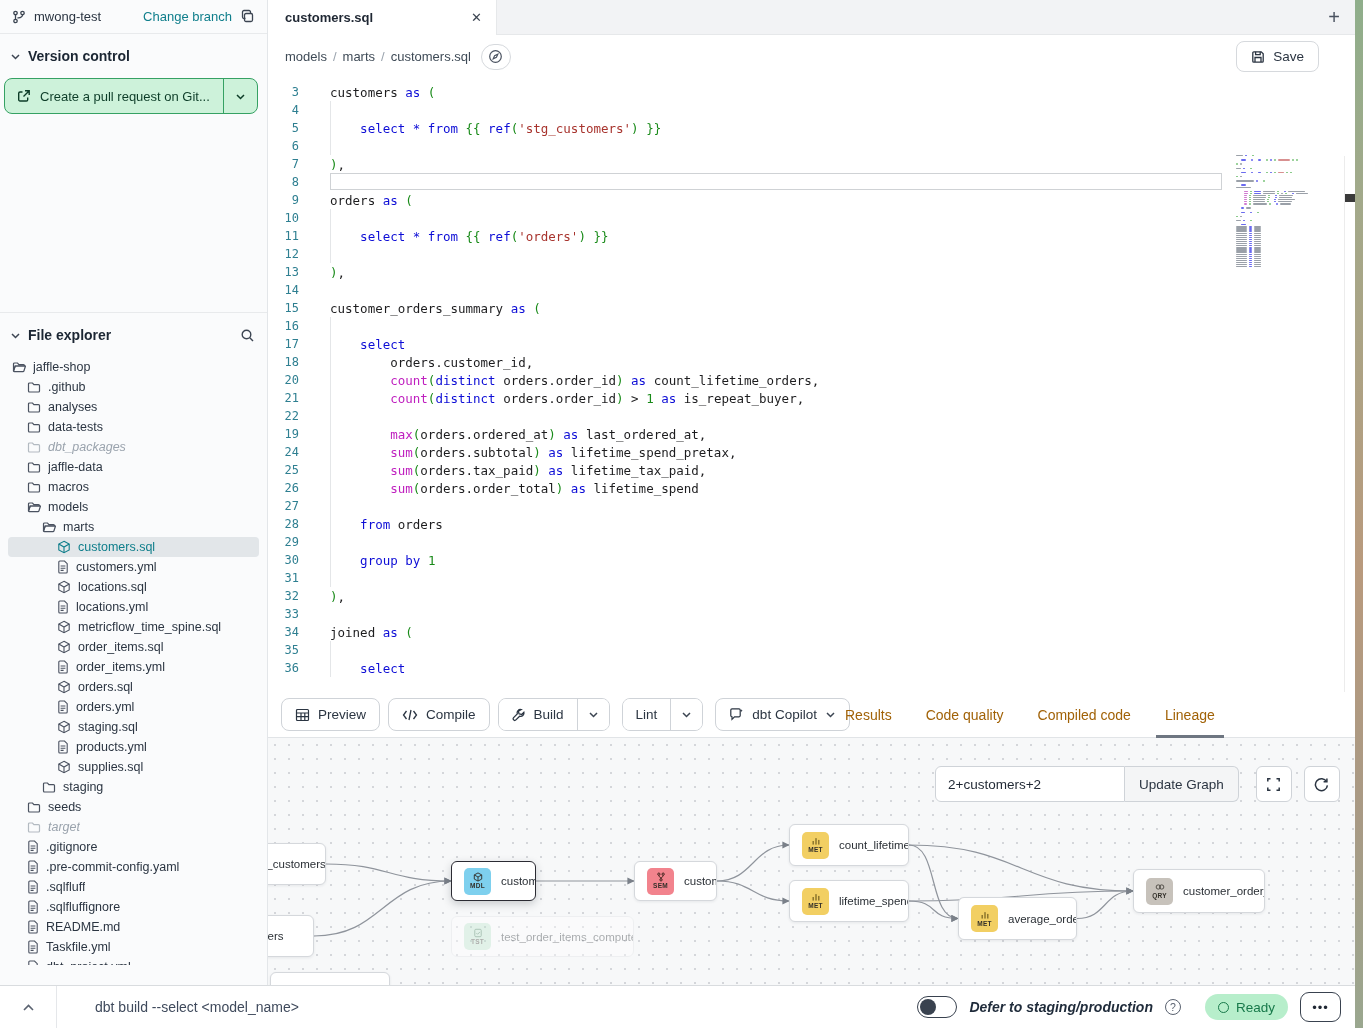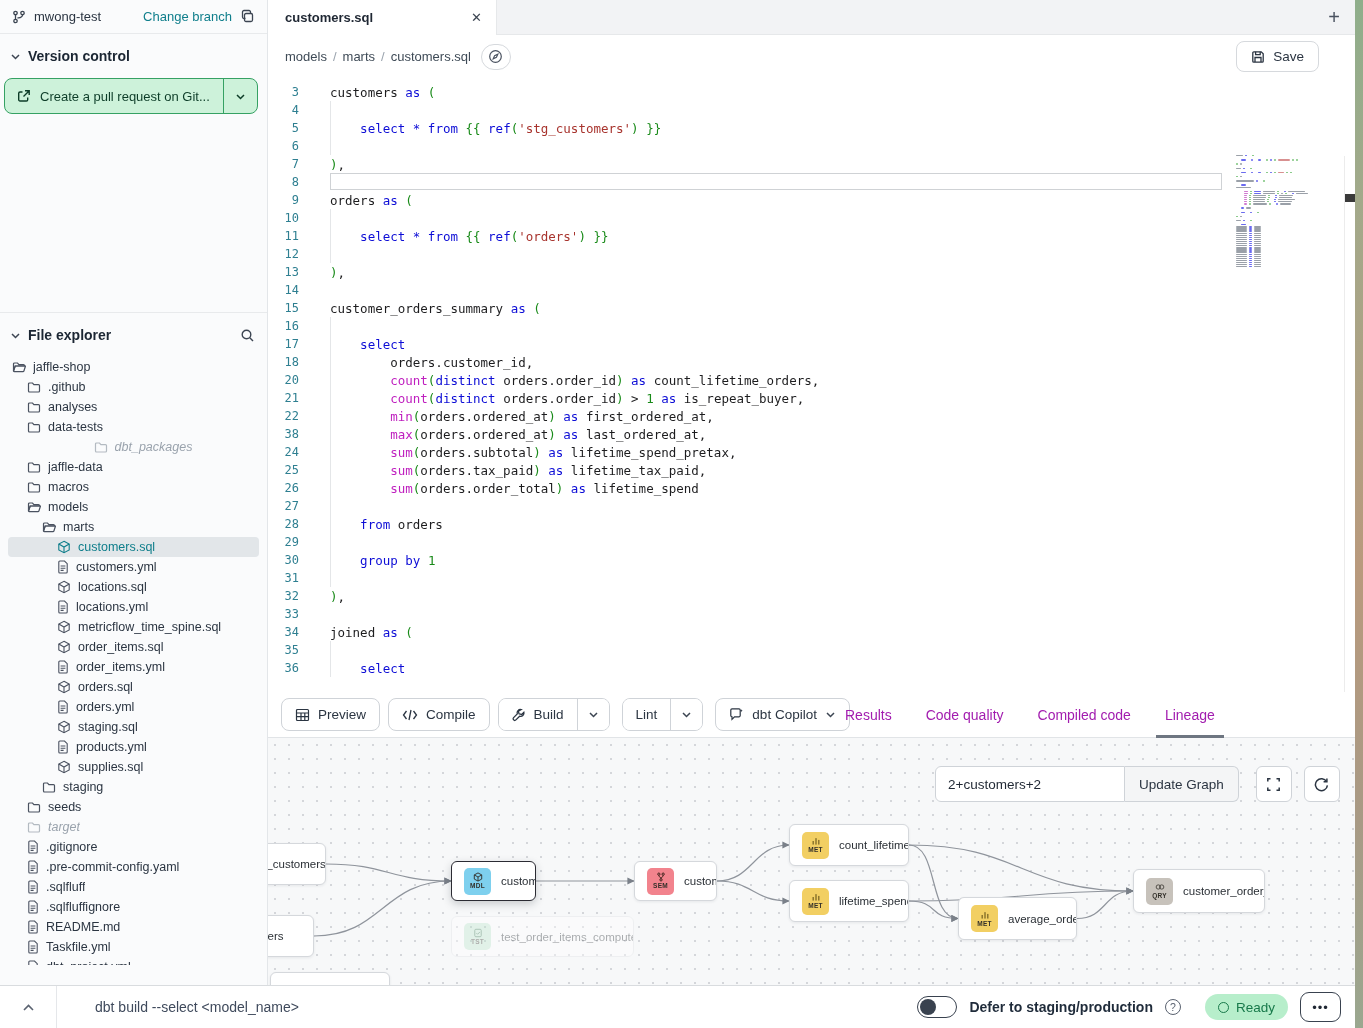--- a/index.html
+++ b/index.html
@@ -64,21 +64,21 @@
   .scroll-lane { position:absolute; left:1076px; top:78px; width:11px; height:614px; border-left:1px solid #ececec; }
   .scroll-handle { position:absolute; left:0; top:38px; width:10px; height:8px; background:#3a3a3a; }
 
   
   .toolrow { position:absolute; left:0; top:692px; width:100%; height:46px; background:#fff; border-bottom:1px solid #e1e4e7; display:flex; align-items:center; }
   .btn { height:33px; border:1px solid #cfd3d8; border-radius:8px; background:#fff; display:flex; align-items:center; gap:8px; padding:0 13px; font-size:13.5px; color:#2b3542; cursor:pointer; font-family:"Liberation Sans",sans-serif; }
   .split { display:flex; height:33px; border:1px solid #cfd3d8; border-radius:8px; background:#fff; overflow:hidden; }
   .split .btn-main { border:none; border-radius:0; height:31px; }
   .split .btn-caret { width:32px; border:none; border-left:1px solid #cfd3d8; background:#fff; display:flex; align-items:center; justify-content:center; color:#3c4552; cursor:pointer; }
   .paneltabs { position:absolute; left:577px; top:0; height:46px; display:flex; gap:34px; align-items:center; }
-  .ptab { font-size:14px; color:#a21caf; cursor:pointer; position:relative; height:46px; display:flex; align-items:center; }
+  .ptab { font-size:14px; color:#a16207; cursor:pointer; position:relative; height:46px; display:flex; align-items:center; }
   .ptab.active::after { content:""; position:absolute; left:-9px; right:-9px; bottom:0; height:3px; background:#6e7681; }
 
   
   .lineage { position:absolute; left:0; top:738px; width:100%; height:247px; background:#f7f8f9; overflow:hidden;
     background-image:radial-gradient(#d4d6da 1px, transparent 1.1px); background-size:14px 14px; }
   .lin-controls { position:absolute; top:28px; left:667px; display:flex; align-items:stretch; z-index:5; }
   .lin-search { width:190px; height:36px; border:1px solid #cfd3d8; border-radius:6px 0 0 6px; background:#fff; padding:0 12px; font-size:13.5px; color:#1f2733; font-family:"Liberation Sans",sans-serif; }
   .lin-update { height:36px; padding:0 14px; border:1px solid #cfd3d8; border-left:none; border-radius:0 6px 6px 0; background:#f4f5f6; font-size:13.5px; color:#2b3542; cursor:pointer; font-family:"Liberation Sans",sans-serif; }
   .lin-iconbtn { width:36px; height:36px; border:1px solid #cfd3d8; border-radius:6px; background:#fff; display:flex; align-items:center; justify-content:center; cursor:pointer; color:#2b3542; }
   .lin-iconbtn.fs { margin-left:17px; } .lin-iconbtn.rf { margin-left:12px; }
@@ -91,21 +91,21 @@
   .badge .blab { font-size:6.5px; font-weight:bold; color:#33302a; letter-spacing:.3px; line-height:1; }
 
   
   .bottombar { position:absolute; left:0; top:985px; width:1355px; height:43px; background:#fff; border-top:1px solid #d9dcdf; display:flex; align-items:center; }
   .bb-collapse { width:56px; display:flex; justify-content:center; color:#5a6270; cursor:pointer; background:none; border:none; }
   .bb-divider { width:1px; height:43px; background:#e5e7ea; }
   .bb-command { margin-left:38px; font-size:14px; color:#3f4a5c; }
   .bb-right { margin-left:auto; display:flex; align-items:center; margin-right:14px; gap:12px; }
   .toggle { width:40px; height:22px; border:1.5px solid #39424f; border-radius:11px; background:#fff; position:relative; cursor:pointer; }
   .toggle .knob { position:absolute; left:2px; top:1.5px; width:16px; height:16px; border-radius:50%; background:#39424f; }
-  .defer-label { font-size:14px; font-weight:bold; color:#1f2b3a; }
+  .defer-label { font-size:14px; font-weight:bold; color:#1f2b3a;font-style:italic; }
   .help-icon { width:16px; height:16px; border:1.2px solid #5a6270; border-radius:50%; font-size:10.5px; color:#5a6270; display:flex; align-items:center; justify-content:center; cursor:pointer; }
   .ready-pill { height:26px; padding:0 13px; background:#b7eecb; border-radius:13px; display:flex; align-items:center; gap:7px; font-size:13.5px; color:#17794a; }
   .ready-dot { width:11px; height:11px; border:1.4px solid #17794a; border-radius:50%; }
   .more-btn { width:41px; height:30px; border:1.4px solid #39424f; border-radius:9px; background:#fff; color:#1f2733; font-size:13px; letter-spacing:1px; display:flex; align-items:center; justify-content:center; cursor:pointer; }
 </style>
 </head>
 <body>
 
 <div id="app">
 
@@ -184,21 +184,21 @@
             <path d="M1.5 3 a1 1 0 0 1 1 -1 h3 l1.4 1.6 h4.6 a1 1 0 0 1 1 1 V10 a1 1 0 0 1 -1 1 H2.5 a1 1 0 0 1 -1 -1 Z"></path>
           </svg>
           <span class="tree-label">analyses</span>
         </div>
         <div class="tree-row" style="padding-left: 19px;">
           <svg width="14" height="13" viewBox="0 0 14 13" fill="none" stroke-width="1.2">
             <path d="M1.5 3 a1 1 0 0 1 1 -1 h3 l1.4 1.6 h4.6 a1 1 0 0 1 1 1 V10 a1 1 0 0 1 -1 1 H2.5 a1 1 0 0 1 -1 -1 Z"></path>
           </svg>
           <span class="tree-label">data-tests</span>
         </div>
-        <div class="tree-row muted" style="padding-left: 19px; justify-content: center;">
+        <div class="tree-row muted" style="padding-left: 19px;">
           <svg width="14" height="13" viewBox="0 0 14 13" fill="none" stroke-width="1.2">
             <path d="M1.5 3 a1 1 0 0 1 1 -1 h3 l1.4 1.6 h4.6 a1 1 0 0 1 1 1 V10 a1 1 0 0 1 -1 1 H2.5 a1 1 0 0 1 -1 -1 Z"></path>
           </svg>
           <span class="tree-label">dbt_packages</span>
         </div>
         <div class="tree-row" style="padding-left: 19px; text-align: center;">
           <svg width="14" height="13" viewBox="0 0 14 13" fill="none" stroke-width="1.2">
             <path d="M1.5 3 a1 1 0 0 1 1 -1 h3 l1.4 1.6 h4.6 a1 1 0 0 1 1 1 V10 a1 1 0 0 1 -1 1 H2.5 a1 1 0 0 1 -1 -1 Z"></path>
           </svg>
           <span class="tree-label">jaffle-data</span>
@@ -495,24 +495,23 @@
             <span class="txt"><span class="tk-p">        </span><span class="tk-f">count</span><span class="tk-b">(</span><span class="tk-k">distinct</span><span class="tk-p"> orders.order_id</span><span class="tk-b">)</span><span class="tk-p"> </span><span class="tk-k">as</span><span class="tk-p"> count_lifetime_orders,</span></span>
           </div>
           <div class="cl">
             <span class="gut">21</span>
             <span class="guide"></span>
             <span class="txt"><span class="tk-p">        </span><span class="tk-f">count</span><span class="tk-b">(</span><span class="tk-k">distinct</span><span class="tk-p"> orders.order_id</span><span class="tk-b">)</span><span class="tk-p"> &gt; </span><span class="tk-n">1</span><span class="tk-p"> </span><span class="tk-k">as</span><span class="tk-p"> is_repeat_buyer,</span></span>
           </div>
           <div class="cl">
             <span class="gut">22</span>
             <span class="guide"></span>
-            <span class="txt"><span class="tk-p">        </span><span class="tk-f">min</span><span class="tk-b">(</span><span class="tk-p">orders.ordered_at</span><span class="tk-b">)</span><span class="tk-p"> </span><span class="tk-k">as</span><span class="tk-p"> first_ordered_at,</span></span>
-          </div>
-          <div class="cl">
-            <span class="gut">38</span>
+          </div>
+          <div class="cl">
+            <span class="gut">19</span>
             <span class="guide"></span>
             <span class="txt"><span class="tk-p">        </span><span class="tk-f">max</span><span class="tk-b">(</span><span class="tk-p">orders.ordered_at</span><span class="tk-b">)</span><span class="tk-p"> </span><span class="tk-k">as</span><span class="tk-p"> last_ordered_at,</span></span>
           </div>
           <div class="cl">
             <span class="gut">24</span>
             <span class="guide"></span>
             <span class="txt"><span class="tk-p">        </span><span class="tk-f">sum</span><span class="tk-b">(</span><span class="tk-p">orders.subtotal</span><span class="tk-b">)</span><span class="tk-p"> </span><span class="tk-k">as</span><span class="tk-p"> lifetime_spend_pretax,</span></span>
           </div>
           <div class="cl">
             <span class="gut">25</span>

